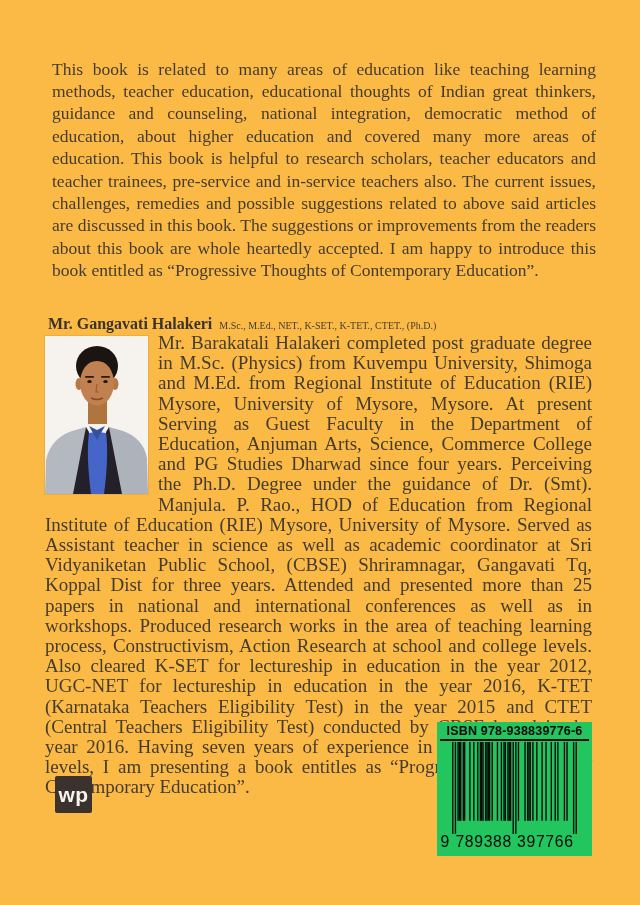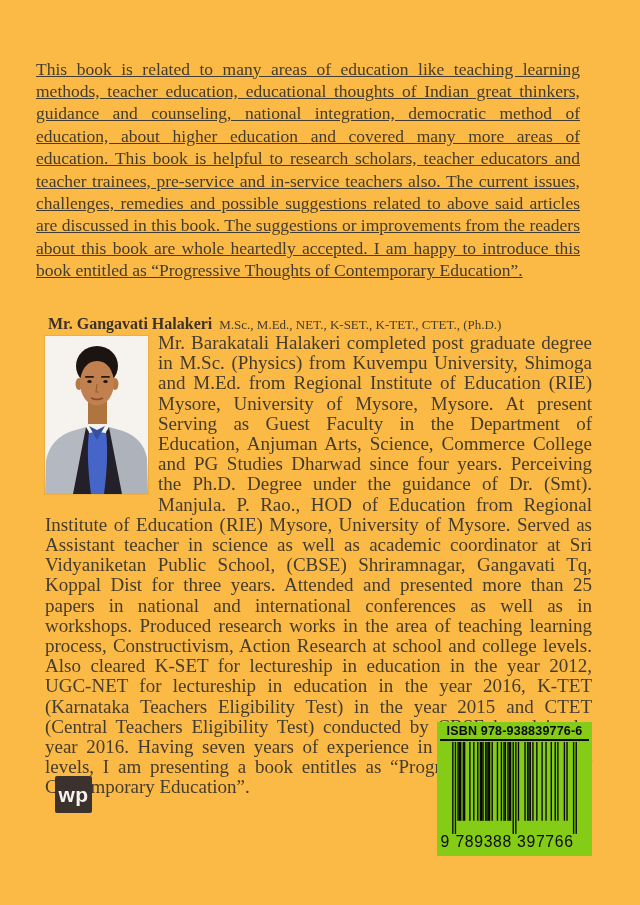--- a/index.html
+++ b/index.html
@@ -7,34 +7,33 @@
     position:relative;
     width:640px; height:905px;
     background:#FBB945;
     font-family:"Liberation Serif", serif;
     color:#453C30;
     overflow:hidden;
   }
 
   
   .synopsis {
-    position:absolute; left:36px; top:40px; width:544px;
+    position:absolute; left:52px; top:40px; width:544px;
     font-size:17.5px; line-height:22.4px;
     text-align:justify;
     color:#453C30;
-    text-decoration:underline;
   }
 
   
   .byline {
     position:absolute; left:48px; top:299px; width:560px;
     white-space:nowrap;
   }
   .author-name { font-weight:bold; font-size:16px; color:#3B322A; }
-  .author-creds { font-size:13px; margin-left:7px; color:#453C30; }
+  .author-creds { font-size:10px; margin-left:7px; color:#453C30; }
 
   
   .bio {
     position:absolute; left:45px; top:333px; width:547px;
     font-size:19px; line-height:20.2px;
     text-align:justify;
     color:#453C30;
   }
   .photo {
     float:left;
@@ -49,21 +48,21 @@
   .price {
     position:absolute; left:437px; top:692px; width:155px;
     text-align:center;
     font-size:17px; color:#3B332B;
     font-family:"DejaVu Serif","DejaVu Sans",serif;
   }
 
   
   .barcode-box {
     position:absolute; left:437px; top:722px; width:155px; height:134px;
-    background:#84cc16;
+    background:#22c55e;
     display:flex; flex-direction:column; align-items:center;
   }
   .isbn-label {
     width:149px;
     margin-top:2px;
     text-align:center;
     font-family:"Liberation Sans", sans-serif;
     font-size:12.5px; font-weight:bold; color:#0A0A0A;
     border-bottom:2px solid #0A0A0A;
     padding-bottom:1px;

